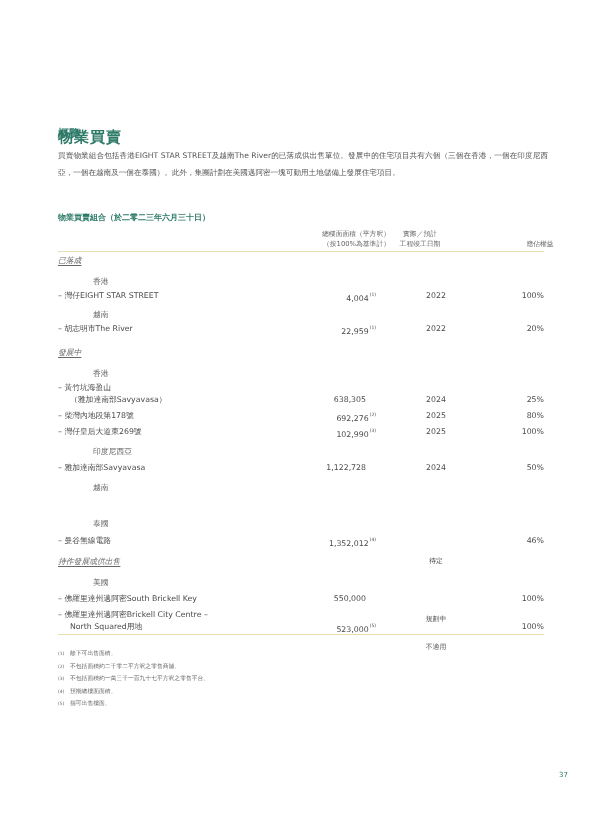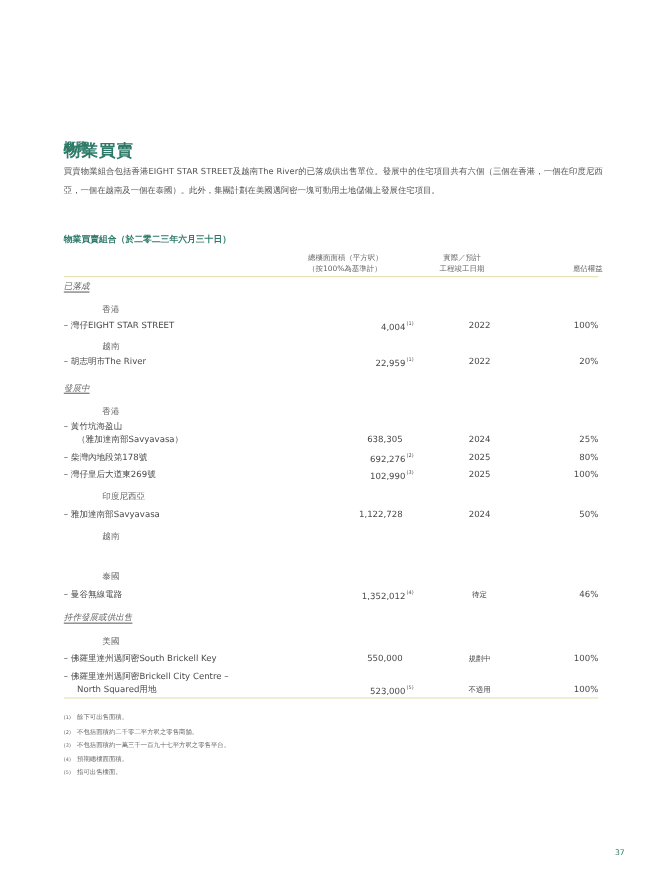--- a/index.html
+++ b/index.html
@@ -22,37 +22,37 @@
       font-size: 7.6px; line-height: 17px; color: #555;
       text-align: justify;
     }
     .table-title {
       position: absolute; left: 58px; top: 212px;
       font-size: 8px; font-weight: bold; color: #2d7a68;
     }
     .colhead {
       position: absolute; font-size: 6.8px; color: #666; line-height: 10px;
     }
-    .colhead.gfa { left: 280px; top: 229px; width: 120px; text-align: left; }
+    .colhead.gfa { left: 270px; top: 229px; width: 120px; text-align: right; }
     .colhead.date { left: 390px; top: 229px; width: 60px; text-align: center; }
-    .colhead.int { left: 484px; top: 239px; width: 64px; text-align: right; }
+    .colhead.int { left: 508px; top: 239px; width: 64px; text-align: center; }
     .rule {
       position: absolute; left: 58px; width: 486px; height: 1px; background: #e8dfb0;
     }
     .row {
       position: absolute; left: 58px; width: 486px; font-size: 7.8px; color: #4a4a4a;
       height: 12px; line-height: 12px;
     }
     .row .lbl { position: absolute; left: 0; white-space: nowrap; }
     .row .lbl2 { position: absolute; left: 12px; top: 12px; white-space: nowrap; }
     .row .gfa { position: absolute; right: 168px; text-align: right; white-space: nowrap; }
     .row .gfa sup { font-size: 4.5px; position: relative; top: -1px; margin-left: 1px; }
     .row .gfa .sp { display: inline-block; width: 10px; }
     .row .date { position: absolute; left: 343px; width: 70px; text-align: center; }
-    .row .date.cn { font-size: 6.8px; }
+    .row .date.cn { font-size: 6.8px; margin-top: 20px; }
     .row .int { position: absolute; right: 0; text-align: left; }
     .section {
       position: absolute; left: 58px; font-size: 7.8px; font-style: italic; color: #666;
       text-decoration: underline; text-underline-offset: 2px;
     }
     .region { position: absolute; left: 58px; font-size: 7.8px; color: #666; margin-left: 35px; }
     .footnotes { position: absolute; left: 58px; top: 647px; font-size: 5.8px; color: #666; }
     .fn { height: 12.5px; line-height: 12.5px; white-space: nowrap; }
     .fn .n { display: inline-block; width: 12px; font-size: 4.5px; }
     .pagenum { position: absolute; left: 531px; top: 771px; font-size: 7px; color: #2d7a68; margin-left: 28px; }

